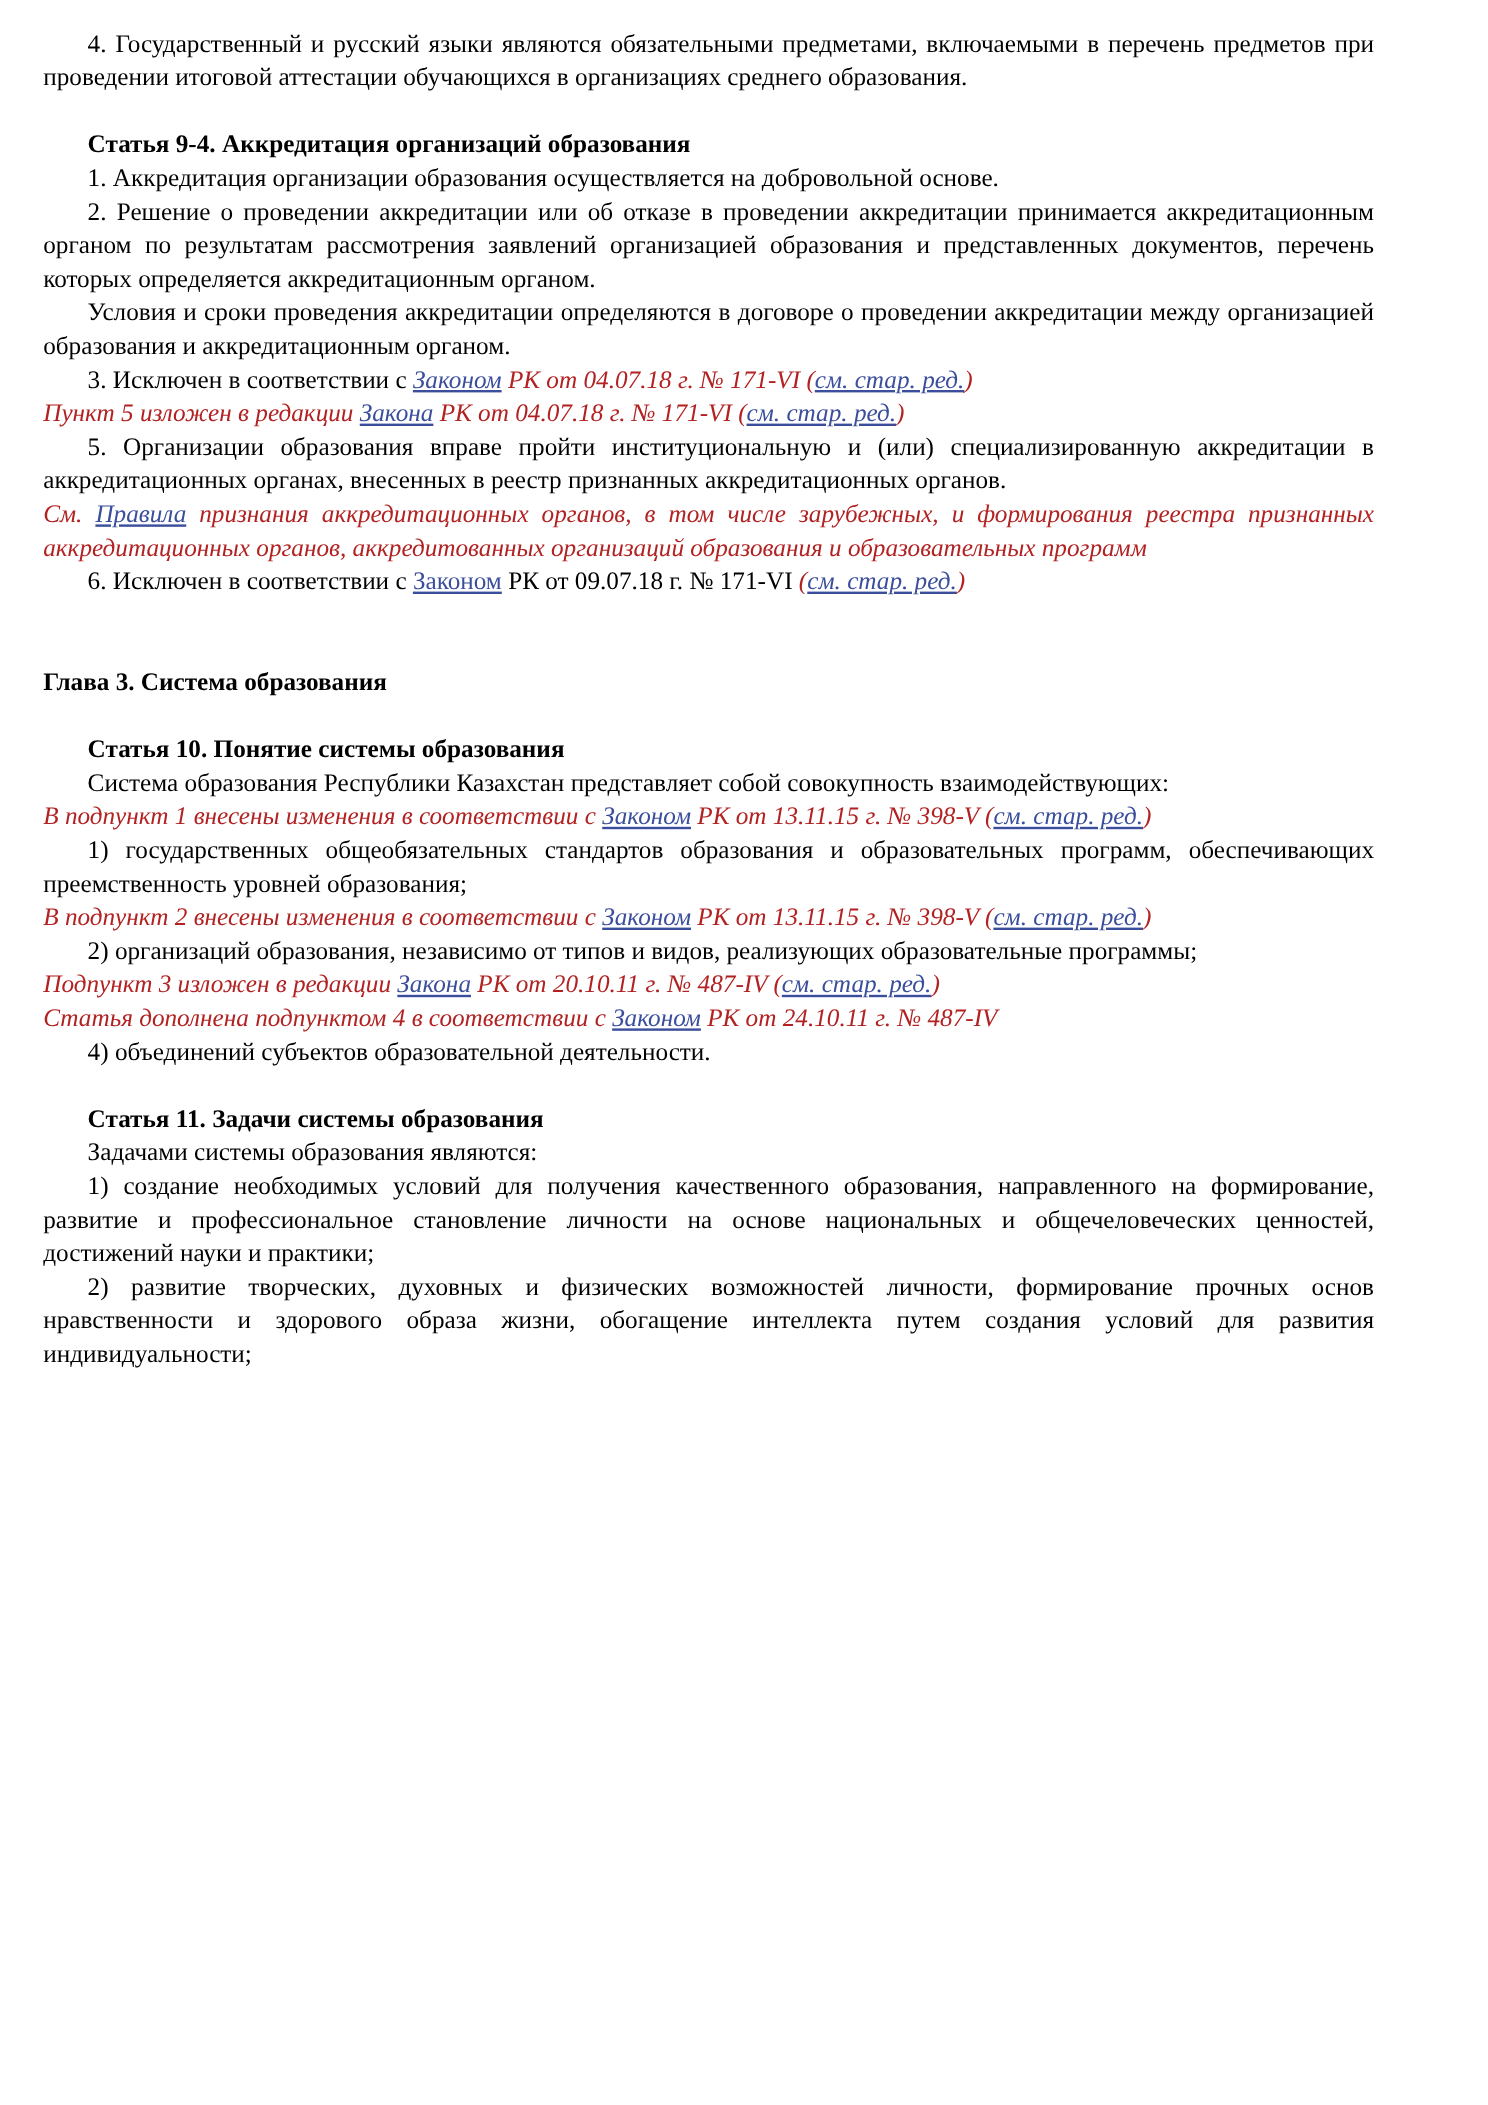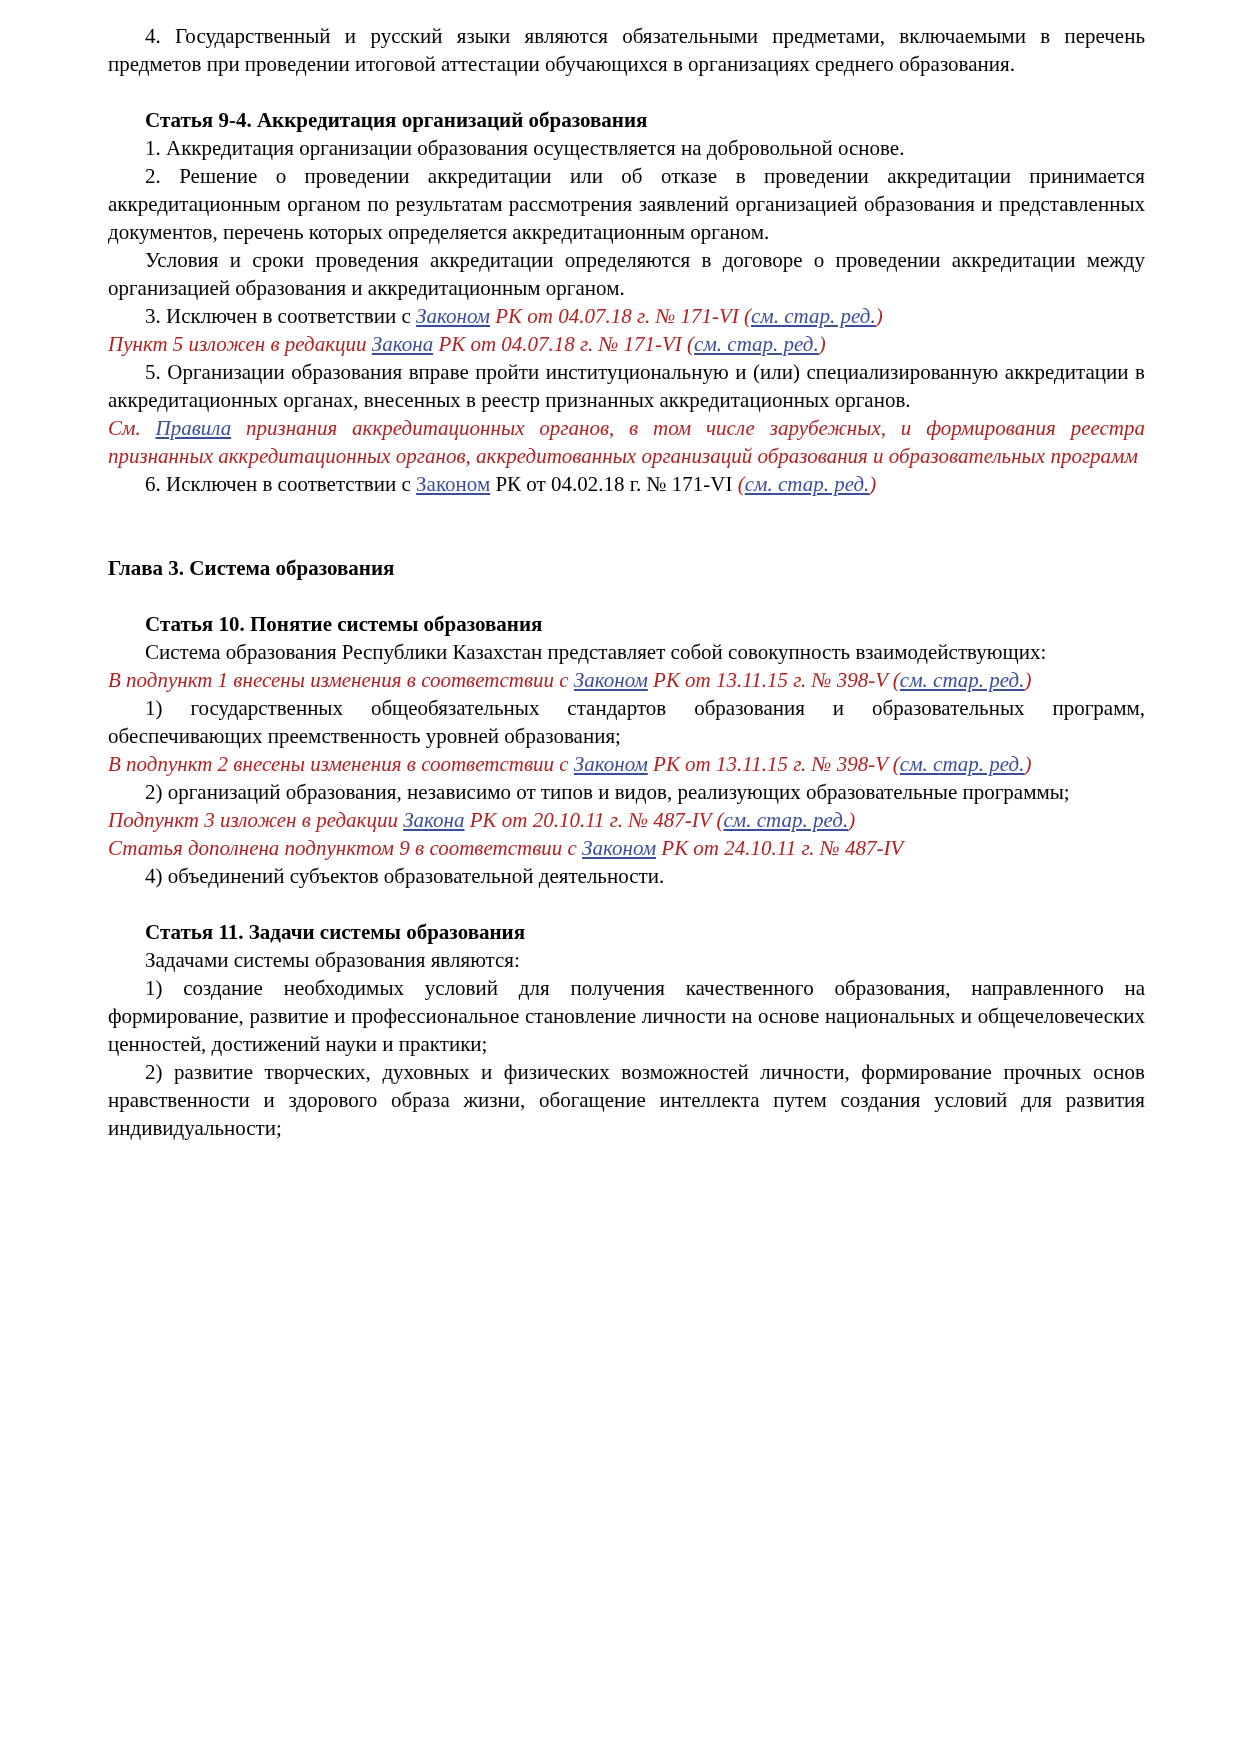--- a/index.html
+++ b/index.html
@@ -7,21 +7,21 @@
     width: 1240px;
     height: 1754px;
     background: #ffffff;
     font-family: "Liberation Serif", "DejaVu Serif", serif;
     overflow: hidden;
   }
   .doc {
     box-sizing: border-box;
     width: 1240px;
     min-height: 1754px;
-    padding: 22px 95px 40px 108px;
+    padding: 22px 95px 40px 36px;
     font-size: 21px;
     line-height: 28px;
     color: var(--text, #000000);
   }
   p.p {
     margin: 0;
     padding: 0;
     text-align: justify;
   }
   .p-body   { text-indent: 37px; }
@@ -54,33 +54,33 @@
       <p class="p p-body"><span class="run run-plain">4. Государственный и русский языки являются обязательными предметами, включаемыми в перечень предметов при проведении итоговой аттестации обучающихся в организациях среднего образования.</span></p>
       <p class="p p-blank">&nbsp;</p>
       <p class="p p-bold"><span class="run run-plain">Статья 9-4. Аккредитация организаций образования</span></p>
       <p class="p p-body"><span class="run run-plain">1. Аккредитация организации образования осуществляется на добровольной основе.</span></p>
       <p class="p p-body"><span class="run run-plain">2. Решение о проведении аккредитации или об отказе в проведении аккредитации принимается аккредитационным органом по результатам рассмотрения заявлений организацией образования и представленных документов, перечень которых определяется аккредитационным органом.</span></p>
       <p class="p p-body"><span class="run run-plain">Условия и сроки проведения аккредитации определяются в договоре о проведении аккредитации между организацией образования и аккредитационным органом.</span></p>
       <p class="p p-body"><span class="run run-plain">3. Исключен в соответствии с </span><span class="run run-link-italic">Законом</span><span class="run run-red-italic"> РК от 04.07.18 г. № 171-VI (</span><span class="run run-link-italic">см. стар. ред.</span><span class="run run-red-italic">)</span></p>
       <p class="p p-note"><span class="run run-plain">Пункт 5 изложен в редакции </span><span class="run run-link">Закона</span><span class="run run-plain"> РК от 04.07.18 г. № 171-VI (</span><span class="run run-link">см. стар. ред.</span><span class="run run-plain">)</span></p>
       <p class="p p-body"><span class="run run-plain">5. Организации образования вправе пройти институциональную и (или) специализированную аккредитации в аккредитационных органах, внесенных в реестр признанных аккредитационных органов.</span></p>
       <p class="p p-note"><span class="run run-plain">См. </span><span class="run run-link">Правила</span><span class="run run-plain"> признания аккредитационных органов, в том числе зарубежных, и формирования реестра признанных аккредитационных органов, аккредитованных организаций образования и образовательных программ</span></p>
-      <p class="p p-body"><span class="run run-plain">6. Исключен в соответствии с </span><span class="run run-link">Законом</span><span class="run run-plain"> РК от 04.02.18 г. № 171-VI </span><span class="run run-red-italic">(</span><span class="run run-link-italic">см. стар. ред.</span><span class="run run-red-italic">)</span></p>
+      <p class="p p-body"><span class="run run-plain">6. Исключен в соответствии с </span><span class="run run-link">Законом</span><span class="run run-plain"> РК от 09.07.18 г. № 171-VI </span><span class="run run-red-italic">(</span><span class="run run-link-italic">см. стар. ред.</span><span class="run run-red-italic">)</span></p>
       <p class="p p-blank">&nbsp;</p>
       <p class="p p-blank">&nbsp;</p>
       <p class="p p-center"><span class="run run-plain">Глава 3. Система образования</span></p>
       <p class="p p-blank">&nbsp;</p>
       <p class="p p-bold"><span class="run run-plain">Статья 10. Понятие системы образования</span></p>
       <p class="p p-body"><span class="run run-plain">Система образования Республики Казахстан представляет собой совокупность взаимодействующих:</span></p>
       <p class="p p-note"><span class="run run-plain">В подпункт 1 внесены изменения в соответствии с </span><span class="run run-link">Законом</span><span class="run run-plain"> РК от 13.11.15 г. № 398-V (</span><span class="run run-link">см. стар. ред.</span><span class="run run-plain">)</span></p>
       <p class="p p-body"><span class="run run-plain">1) государственных общеобязательных стандартов образования и образовательных программ, обеспечивающих преемственность уровней образования;</span></p>
       <p class="p p-note"><span class="run run-plain">В подпункт 2 внесены изменения в соответствии с </span><span class="run run-link">Законом</span><span class="run run-plain"> РК от 13.11.15 г. № 398-V (</span><span class="run run-link">см. стар. ред.</span><span class="run run-plain">)</span></p>
       <p class="p p-body"><span class="run run-plain">2) организаций образования, независимо от типов и видов, реализующих образовательные программы;</span></p>
       <p class="p p-note"><span class="run run-plain">Подпункт 3 изложен в редакции </span><span class="run run-link">Закона</span><span class="run run-plain"> РК от 20.10.11 г. № 487-IV (</span><span class="run run-link">см. стар. ред.</span><span class="run run-plain">)</span></p>
-      <p class="p p-note"><span class="run run-plain">Статья дополнена подпунктом 9 в соответствии с </span><span class="run run-link">Законом</span><span class="run run-plain"> РК от 24.10.11 г. № 487-IV</span></p>
+      <p class="p p-note"><span class="run run-plain">Статья дополнена подпунктом 4 в соответствии с </span><span class="run run-link">Законом</span><span class="run run-plain"> РК от 24.10.11 г. № 487-IV</span></p>
       <p class="p p-body"><span class="run run-plain">4) объединений субъектов образовательной деятельности.</span></p>
       <p class="p p-blank">&nbsp;</p>
       <p class="p p-bold"><span class="run run-plain">Статья 11. Задачи системы образования</span></p>
       <p class="p p-body"><span class="run run-plain">Задачами системы образования являются:</span></p>
       <p class="p p-body"><span class="run run-plain">1) создание необходимых условий для получения качественного образования, направленного на формирование, развитие и профессиональное становление личности на основе национальных и общечеловеческих ценностей, достижений науки и практики;</span></p>
       <p class="p p-body"><span class="run run-plain">2) развитие творческих, духовных и физических возможностей личности, формирование прочных основ нравственности и здорового образа жизни, обогащение интеллекта путем создания условий для развития индивидуальности;</span></p>
     </div>
 </div>
 
 </body></html>

